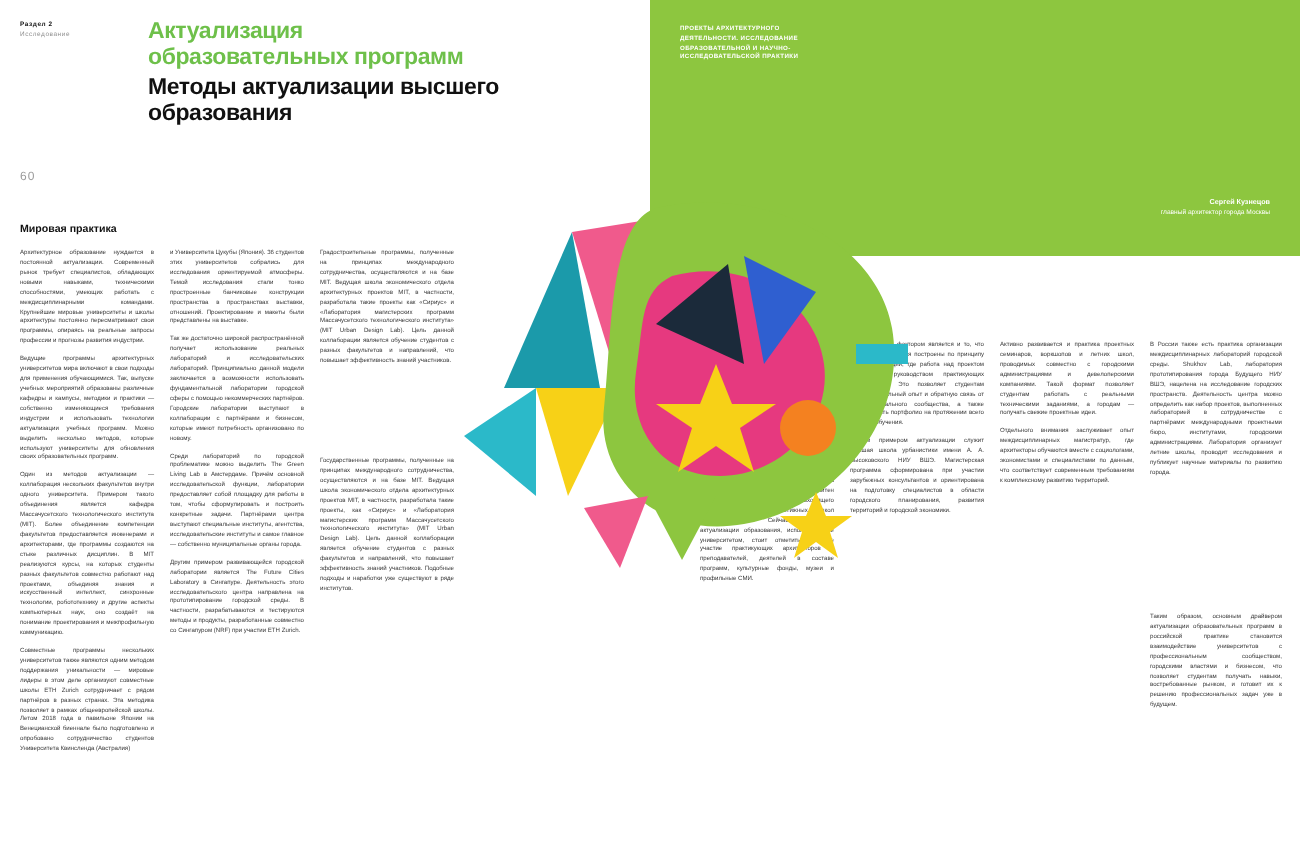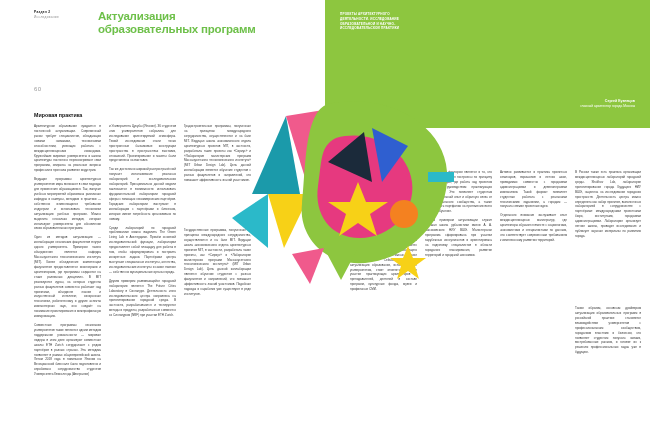--- a/index.html
+++ b/index.html
@@ -6,21 +6,21 @@
   body{
     width:650px;height:423px;
     background:#ffffff;
     font-family:"Liberation Sans", sans-serif;
     overflow:hidden;
     position:relative;
   }
   .spread{position:absolute;inset:0;}
 
   
-  .page-left{position:absolute;left:0;top:0;width:325px;height:423px;background:#ffffff;margin-left:24px;}
+  .page-left{position:absolute;left:0;top:0;width:325px;height:423px;background:#ffffff;}
   .page-right{position:absolute;left:325px;top:0;width:325px;height:423px;background:#ffffff;}
 
   .rail{position:absolute;left:10px;top:10px;width:50px;}
   .rail .sec{font-size:3.2px;line-height:1.5;color:#8e8e8e;letter-spacing:.3px;}
   .rail .sec b{color:#111;font-weight:bold;display:block;}
   .folio-left{position:absolute;left:10px;top:86px;font-size:6px;color:#9a9a9a;letter-spacing:.5px;}
   .folio-right{position:absolute;right:10px;top:86px;font-size:6px;color:#9a9a9a;letter-spacing:.5px;}
 
   .kicker{
     position:absolute;left:74px;top:10px;width:180px;
@@ -83,20 +83,21 @@
     <div class="rail">
       <div class="sec">
         <b>Раздел 2</b>
         <span>Исследование</span>
       </div>
     </div>
 
     <div class="folio-left">60</div>
 
     <div class="kicker">Актуализация образовательных программ</div>
+    <div class="headline">Методы актуализации высшего образования</div>
 
     <div class="l-head">Мировая практика</div>
 
     <div class="col" id="l-col1">
         <p>Архитектурное образование нуждается в постоянной актуализации. Современный рынок требует специалистов, обладающих новыми навыками, техническими способностями, умеющих работать с междисциплинарными командами. Крупнейшие мировые университеты и школы архитектуры постоянно пересматривают свои программы, опираясь на реальные запросы профессии и прогнозы развития индустрии.</p>
         <p>Ведущие программы архитектурных университетов мира включают в свои подходы для применения обучающимися. Так, выпуске учебных мероприятий образованы различные кафедры и кампусы, методики и практики — собственно изменяющиеся требования индустрии и использовать технологии актуализации учебных программ. Можно выделить несколько методов, которые используют университеты для обновления своих образовательных программ.</p>
         <p>Один из методов актуализации — коллаборация нескольких факультетов внутри одного университета. Примером такого объединения является кафедра Массачусетского технологического института (MIT). Более объединение компетенции факультетов предоставляется инженерами и архитекторами, где программы создаются на стыке различных дисциплин. В MIT реализуются курсы, на которых студенты разных факультетов совместно работают над проектами, объединяя знания и искусственный интеллект, синхронные технологии, робототехнику и другие аспекты компьютерных наук, оно создаёт на понимание проектирования и межпрофильную коммуникацию.</p>
         <p>Совместные программы нескольких университетов также являются одним методом поддержания уникальности — мировые лидеры в этом деле организуют совместные школы ETH Zurich сотрудничает с рядом партнёров в разных странах. Эта методика позволяет в рамках общеевропейской школы. Летом 2018 года в павильоне Японии на Венецианской биеннале было подготовлено и опробовано сотрудничество студентов Университета Квинсленда (Австралия)</p>
       </div>
     <div class="col" id="l-col2">

